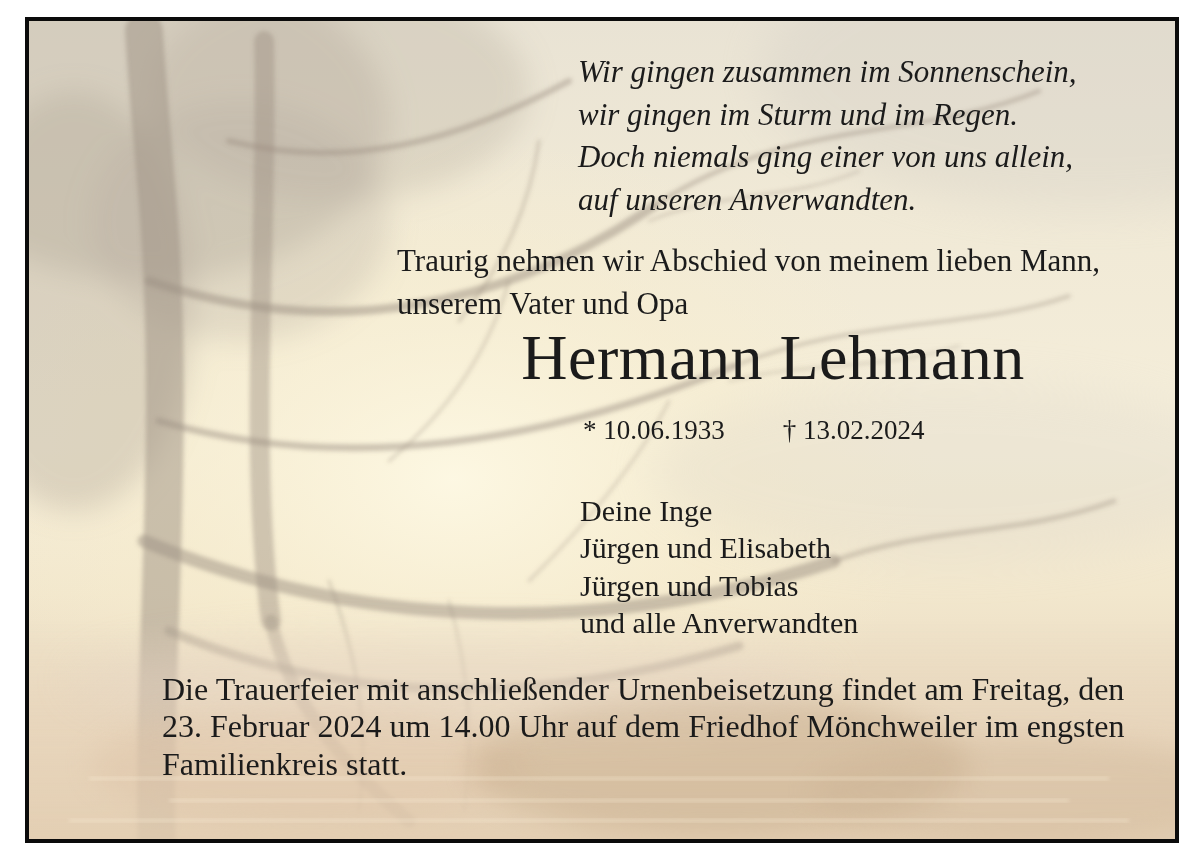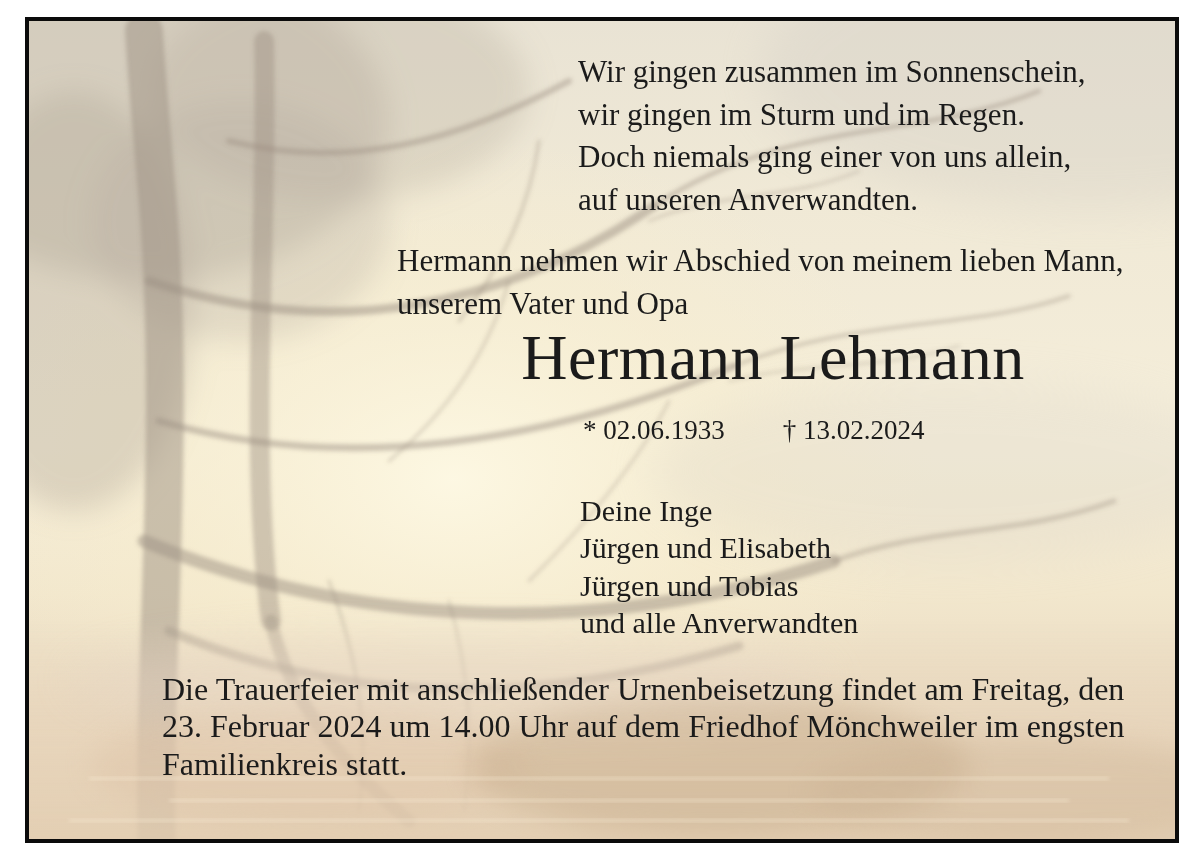--- a/index.html
+++ b/index.html
@@ -39,20 +39,21 @@
   }
   .txt {
     position: absolute;
     white-space: nowrap;
   }
   .poem {
     left: 549px;
     top: 30px;
     font-size: 31px;
     line-height: 42.5px;
+    font-style: italic;
   }
   .intro {
     left: 368px;
     top: 218px;
     font-size: 31px;
     line-height: 43px;
   }
   .name {
     left: 444px;
     top: 297px;
@@ -169,30 +170,30 @@
     </svg>
 
     <div class="txt poem">
       <div>Wir gingen zusammen im Sonnenschein,</div>
       <div>wir gingen im Sturm und im Regen.</div>
       <div>Doch niemals ging einer von uns allein,</div>
       <div>auf unseren Anverwandten.</div>
     </div>
 
     <div class="txt intro">
-      <div>Hermann nehmen wir Abschied von meinem lieben Mann,</div>
+      <div>Traurig nehmen wir Abschied von meinem lieben Mann,</div>
       <div>unserem Vater und Opa</div>
     </div>
 
     <h1 class="txt name">Hermann Lehmann</h1>
 
     <div class="txt dates">
       <span>
         <span>*</span>
-        <span>02.06.1933</span>
+        <span>10.06.1933</span>
       </span>
       <span>
         <span>†</span>
         <span>13.02.2024</span>
       </span>
     </div>
 
     <div class="txt mourners">
       <div>Deine Inge</div>
       <div>Jürgen und Elisabeth</div>

